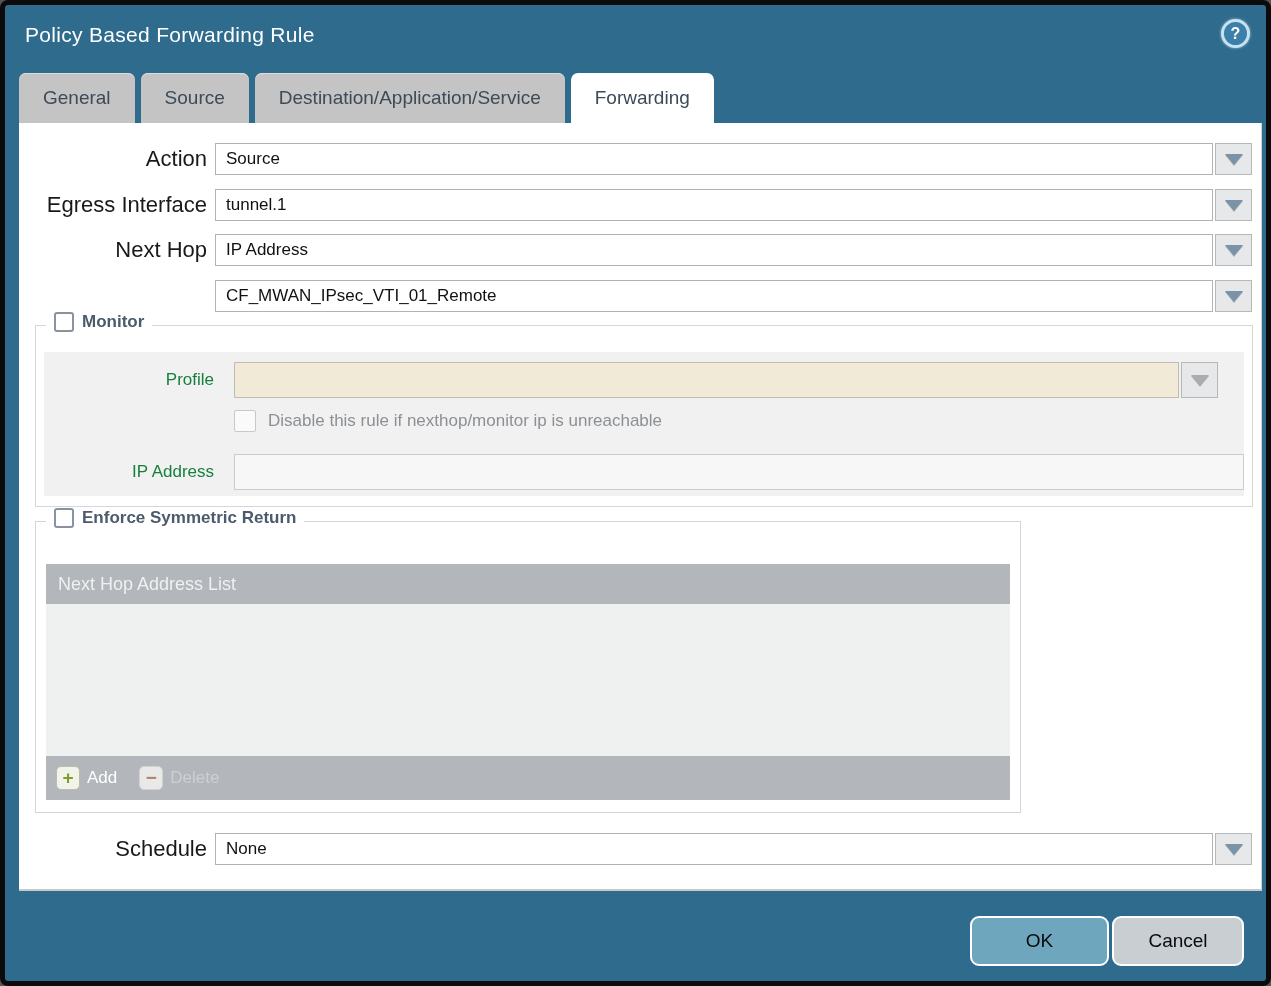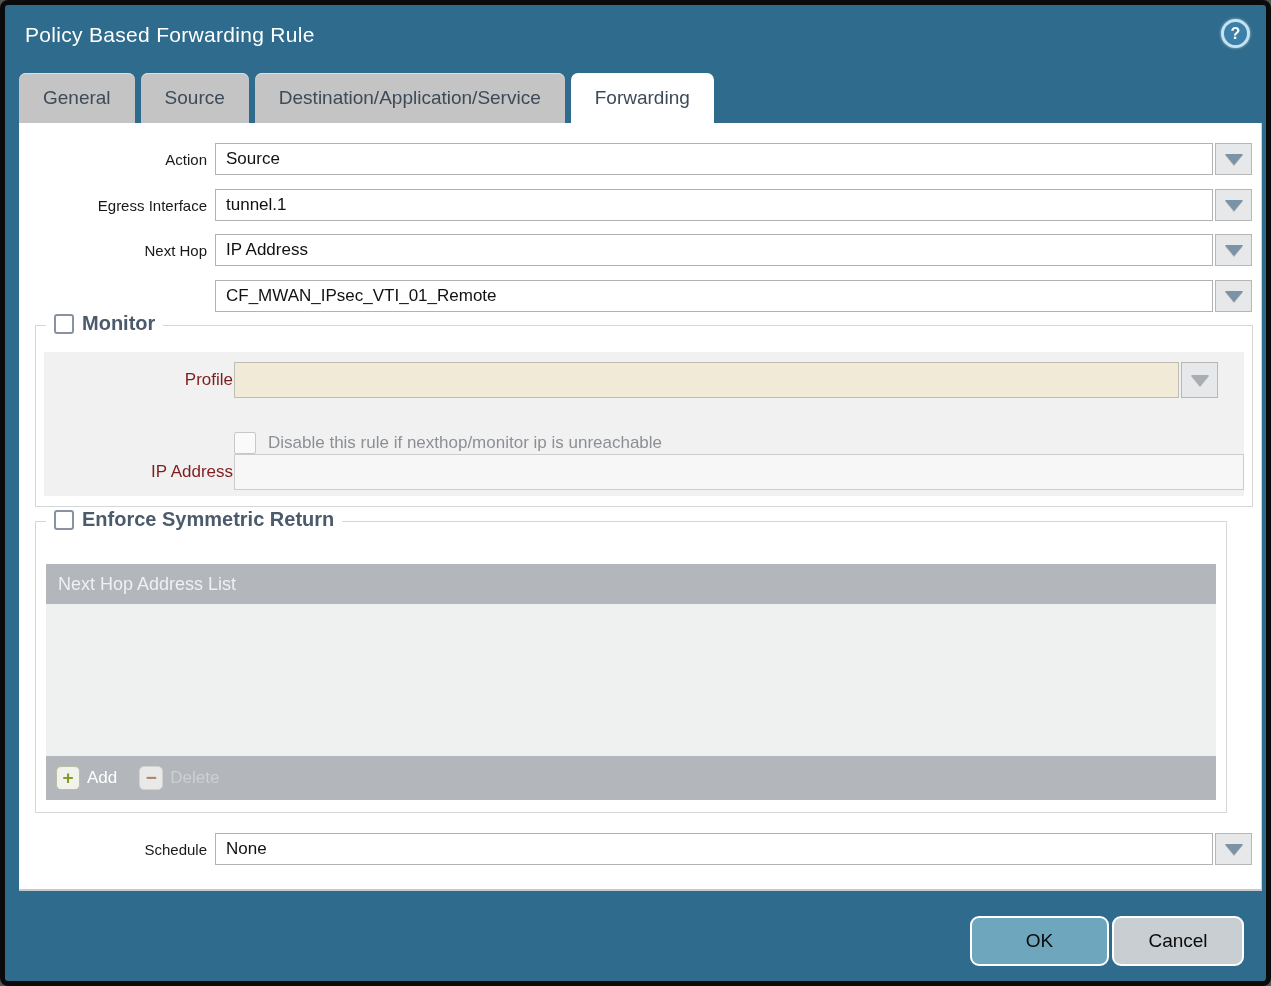--- a/index.html
+++ b/index.html
@@ -38,21 +38,21 @@
 
   
   .panel {
     position:absolute; left:14px; top:118px; width:1243px; height:768px;
     background:#ffffff; border-bottom:2px solid #c9c9c9; border-right:1px solid #d2d2d2;
   }
 
   .row { position:absolute; left:0; display:flex; align-items:center; }
   .row .lbl {
     width:196px; padding-right:8px; text-align:right;
-    font-size:15px; color:#191919; flex:0 0 196px;
+    font-size:22px; color:#191919; flex:0 0 196px;
   }
 
   .combo { display:flex; flex:1; height:32px; }
   .combo .value {
     flex:1; background:#ffffff; border:1px solid #b2b2b2;
     font-size:17px; color:#111; line-height:30px; padding:0 10px;
     white-space:nowrap; overflow:hidden;
   }
   .combo .dd {
     width:37px; margin-left:2px; background:#e7e8ea; border:1px solid #b7b7b7;
@@ -78,30 +78,30 @@
     position:absolute; border:1px solid #d4d7da; background:#ffffff;
   }
   .legend {
     position:absolute; top:-14px; left:10px; background:#ffffff;
     padding:0 8px; display:flex; align-items:center; gap:8px;
   }
   .legend .cb {
     width:20px; height:20px; background:#ffffff;
     border:2px solid #8a91a0; border-radius:3px; cursor:pointer;
   }
-  .legend .txt { font-size:20px; font-weight:bold; color:#4b5b6c; white-space:nowrap; }
+  .legend .txt { font-size:17px; font-weight:bold; color:#4b5b6c; white-space:nowrap; }
 
   .fs-inner {
     position:absolute; left:8px; right:8px; top:26px; bottom:10px;
     background:#f1f1f2;
   }
   .fs-row { position:absolute; left:0; right:26px; display:flex; align-items:center; }
   .fs-row .lbl {
-    width:190px; padding-right:1px; text-align:right;
-    font-size:17px; color:#7f1d1d; flex:0 0 190px;
+    width:190px; padding-right:20px; text-align:right;
+    font-size:17px; color:#15803d; flex:0 0 190px;
   }
   .cb-disabled {
     width:22px; height:22px; background:#fafafa;
     border:1px solid #c6c9cc; border-radius:2px; flex:0 0 22px;
   }
   .cb-label { margin-left:12px; font-size:17px; color:#8c9094; }
 
   
   .nh-table {
     position:absolute; left:10px; right:10px; top:42px; bottom:12px;
@@ -203,35 +203,35 @@
         <div class="fs-row" style="top:10px;">
           <div class="lbl">Profile</div>
           <div class="combo disabled" style="height:36px;">
             <div class="value" style="line-height:34px;"></div>
             <div class="dd">
               <span class="arrow"></span>
             </div>
           </div>
         </div>
 
-        <div class="fs-row" style="top:80px;">
+        <div class="fs-row" style="top:58px;">
           <div class="lbl"></div>
           <span class="cb-disabled"></span>
           <span class="cb-label">Disable this rule if nexthop/monitor ip is unreachable</span>
         </div>
 
         <div class="fs-row" style="top:102px; right:0;">
           <div class="lbl">IP Address</div>
           <div class="textfield"></div>
         </div>
 
       </div>
     </div>
 
-    <div class="fieldset" style="left:16px; top:398px; width:1192px; height:292px;">
+    <div class="fieldset" style="left:16px; top:398px; width:986px; height:292px;">
       <div class="legend">
         <span class="cb"></span>
         <span class="txt">Enforce Symmetric Return</span>
       </div>
 
       <div class="nh-table">
         <div class="nh-header">Next Hop Address List</div>
         <div class="nh-body"></div>
         <div class="nh-footer">
           <div class="tool-btn">

